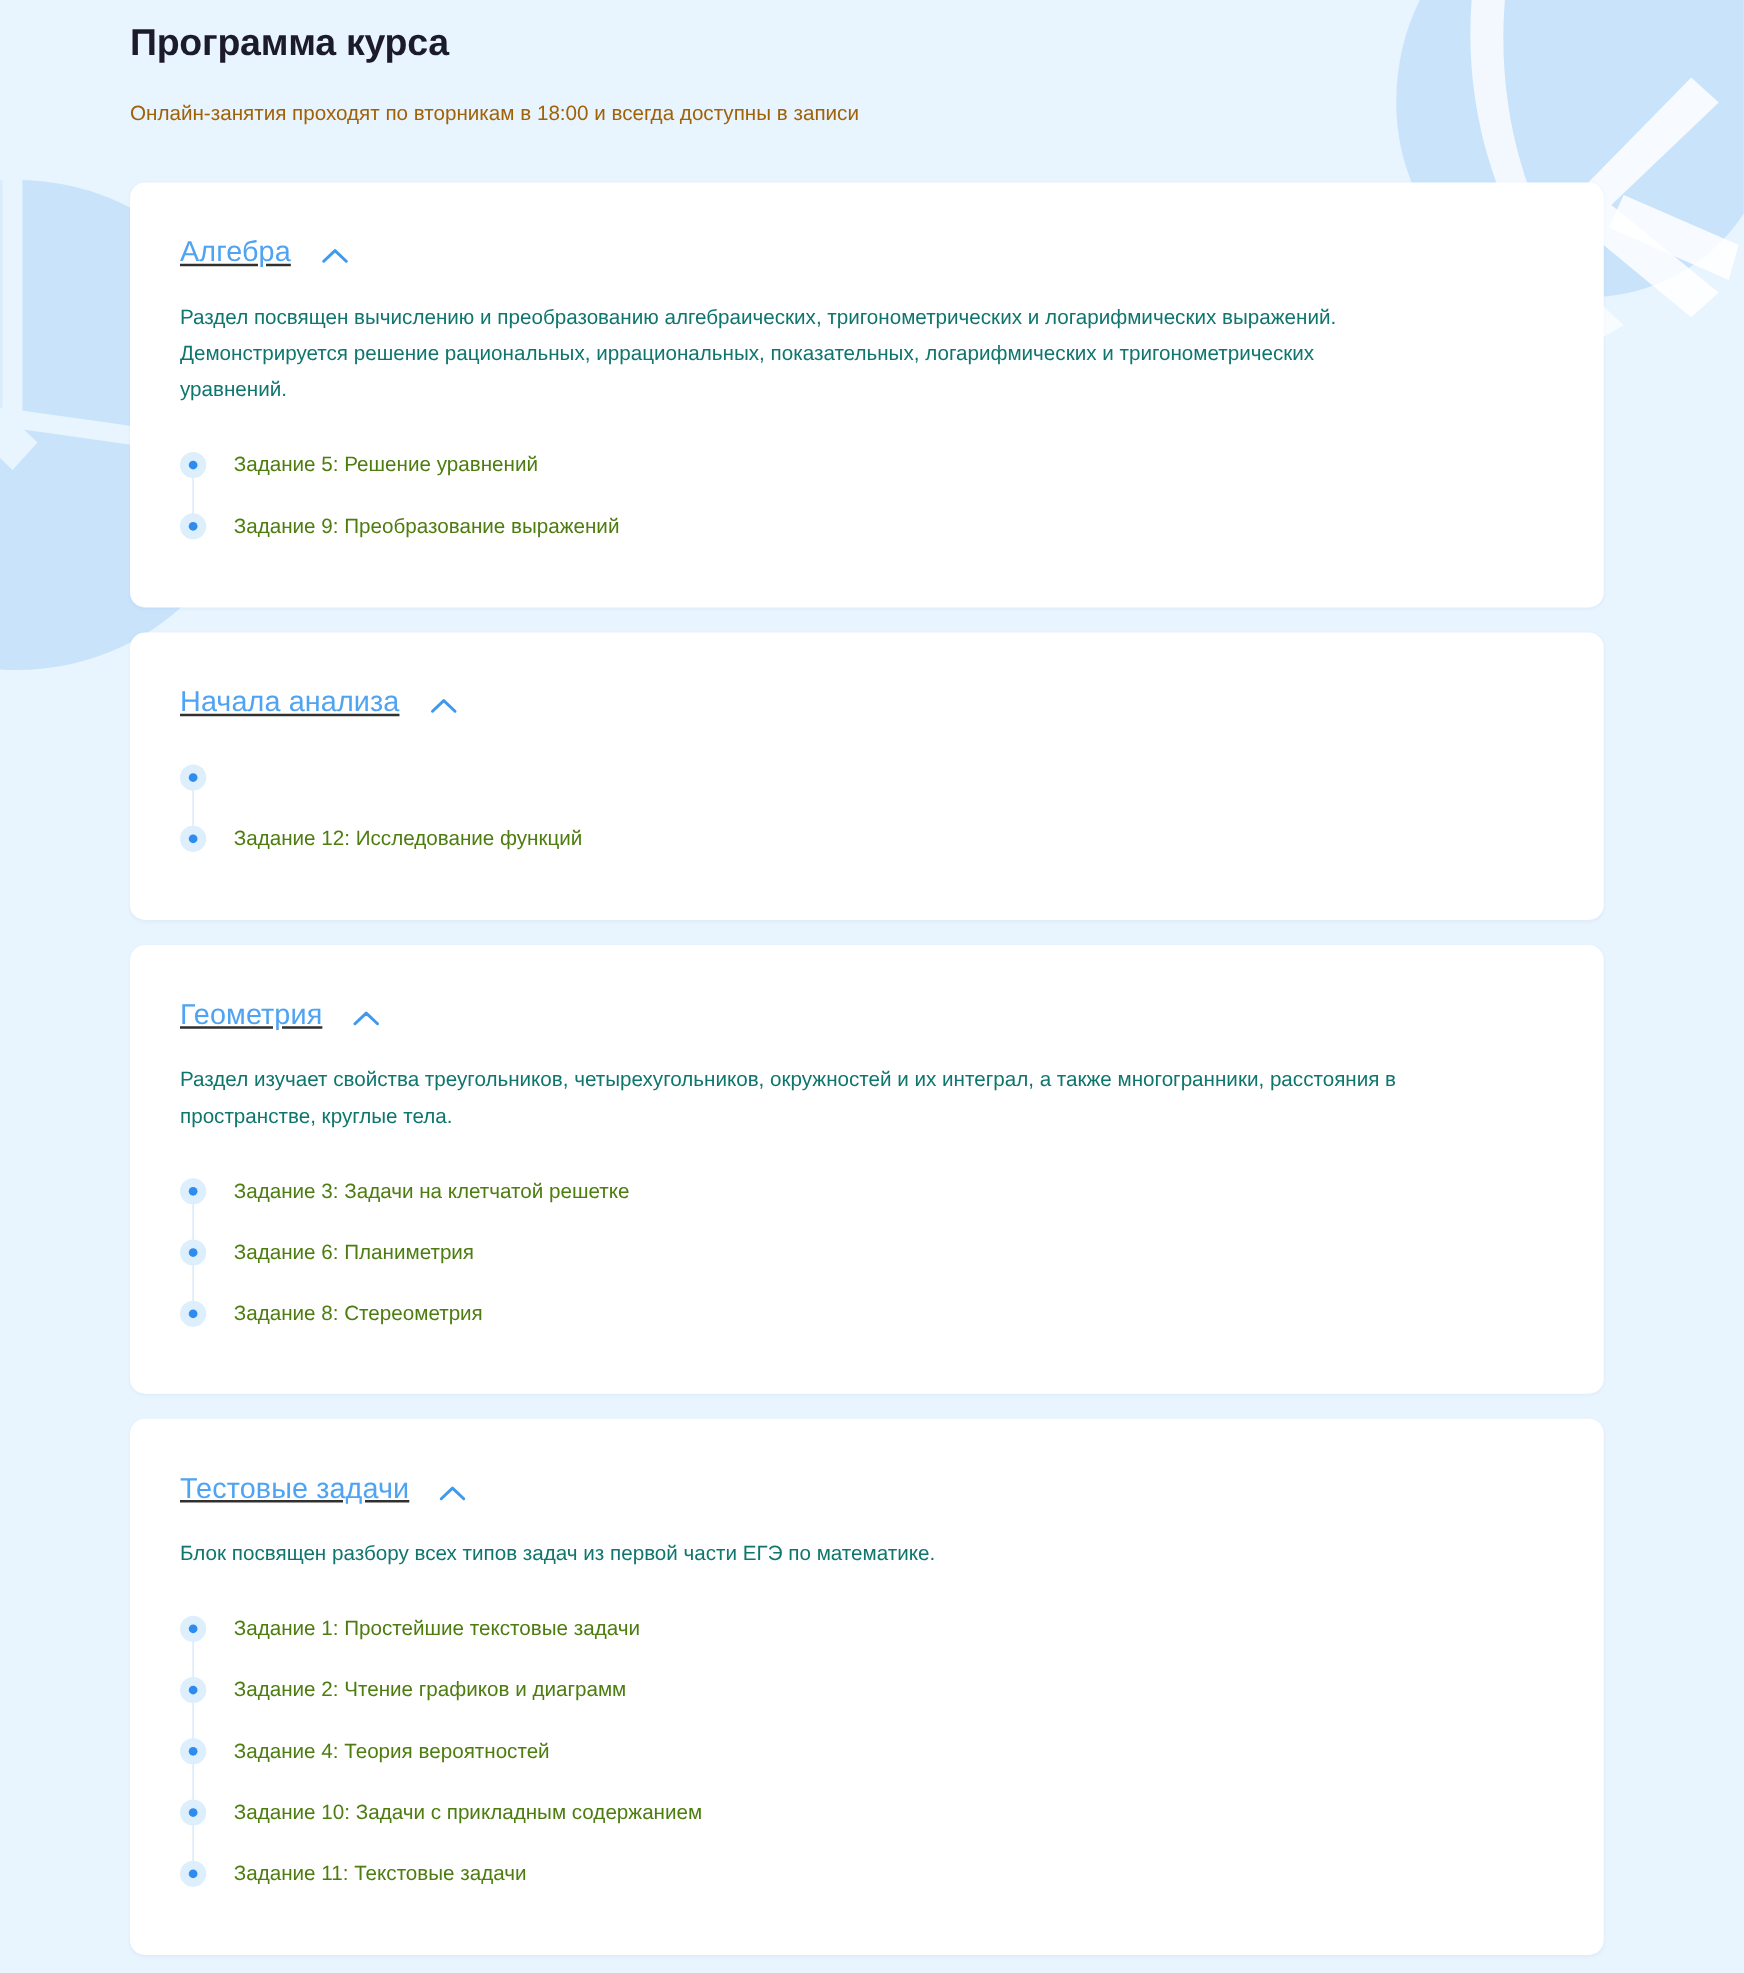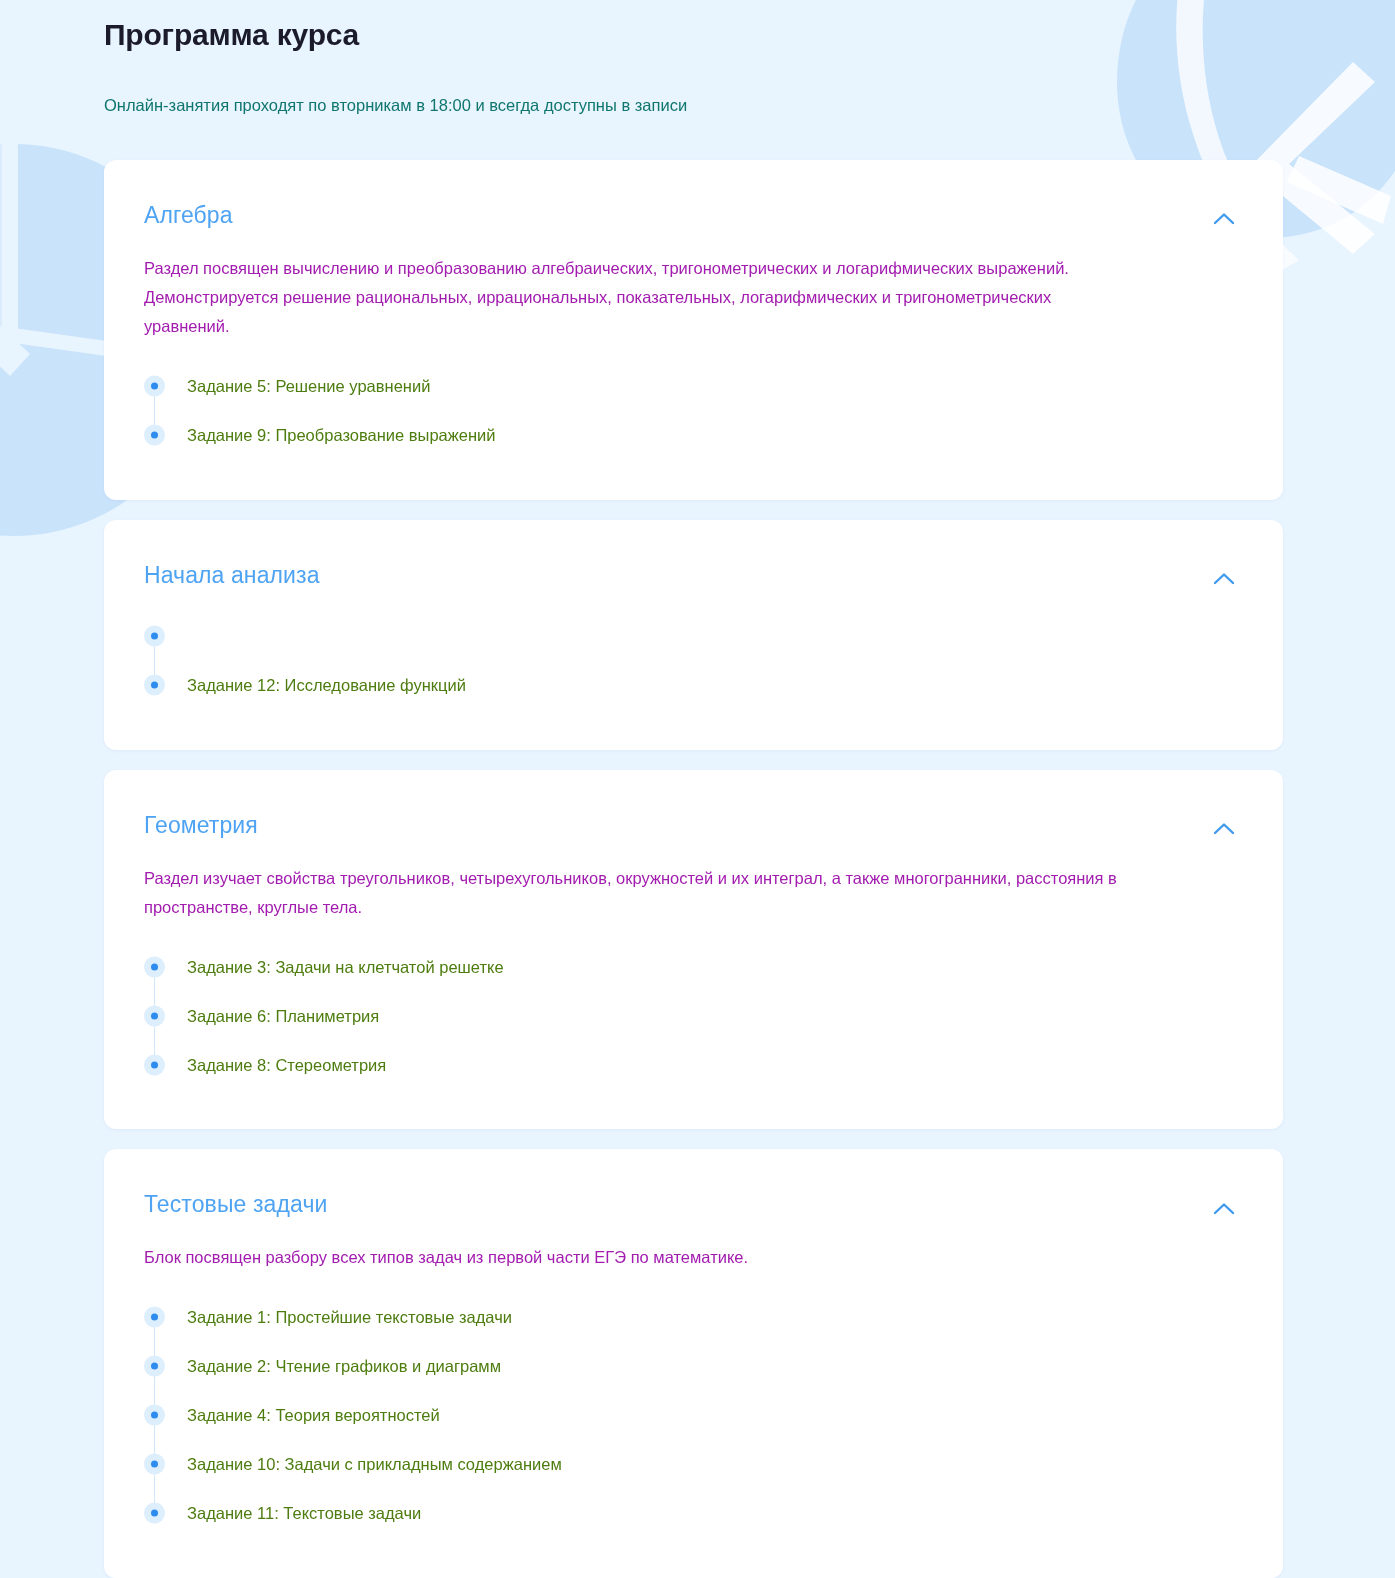--- a/index.html
+++ b/index.html
@@ -56,24 +56,24 @@
 
   .page-title {
     font-size: 30px;
     font-weight: 700;
     color: #1b1b2b;
     letter-spacing: -0.2px;
     line-height: 1.25;
   }
 
   .page-subtitle {
-    margin-top: 40px;
+    margin-top: 26px;
     font-size: 16.5px;
     font-weight: 400;
-    color: #0f766e;
+    color: #a16207;
     line-height: 1.4;
   }
 
   
   .cards {
     margin-top: 43px;
     padding: 0 112px 0 104px;
     display: flex;
     flex-direction: column;
     gap: 20px;
@@ -83,22 +83,22 @@
     background: #ffffff;
     border-radius: 12px;
     padding: 42px 44px 40px 40px;
     box-shadow: 0 1px 3px rgba(60, 110, 170, 0.06);
     position: relative;
   }
 
   .card-head {
     display: flex;
     align-items: flex-start;
-    justify-content: space-between;
     gap: 20px;
+    text-decoration: underline;
   }
 
   .card-title {
     font-size: 23px;
     font-weight: 400;
     color: #4ea3f2;
     line-height: 1.2;
     letter-spacing: 0.1px;
   }
 
@@ -113,21 +113,21 @@
     border: none;
     cursor: pointer;
     margin-top: 4px;
   }
   .chevron-btn svg { display: block; }
 
   .card-desc {
     margin-top: 22px;
     font-size: 16.5px;
     line-height: 1.78;
-    color: #a21caf;
+    color: #0f766e;
     max-width: 990px;
   }
 
   
   .task-list {
     list-style: none;
     margin-top: 20px;
     position: relative;
   }
 

